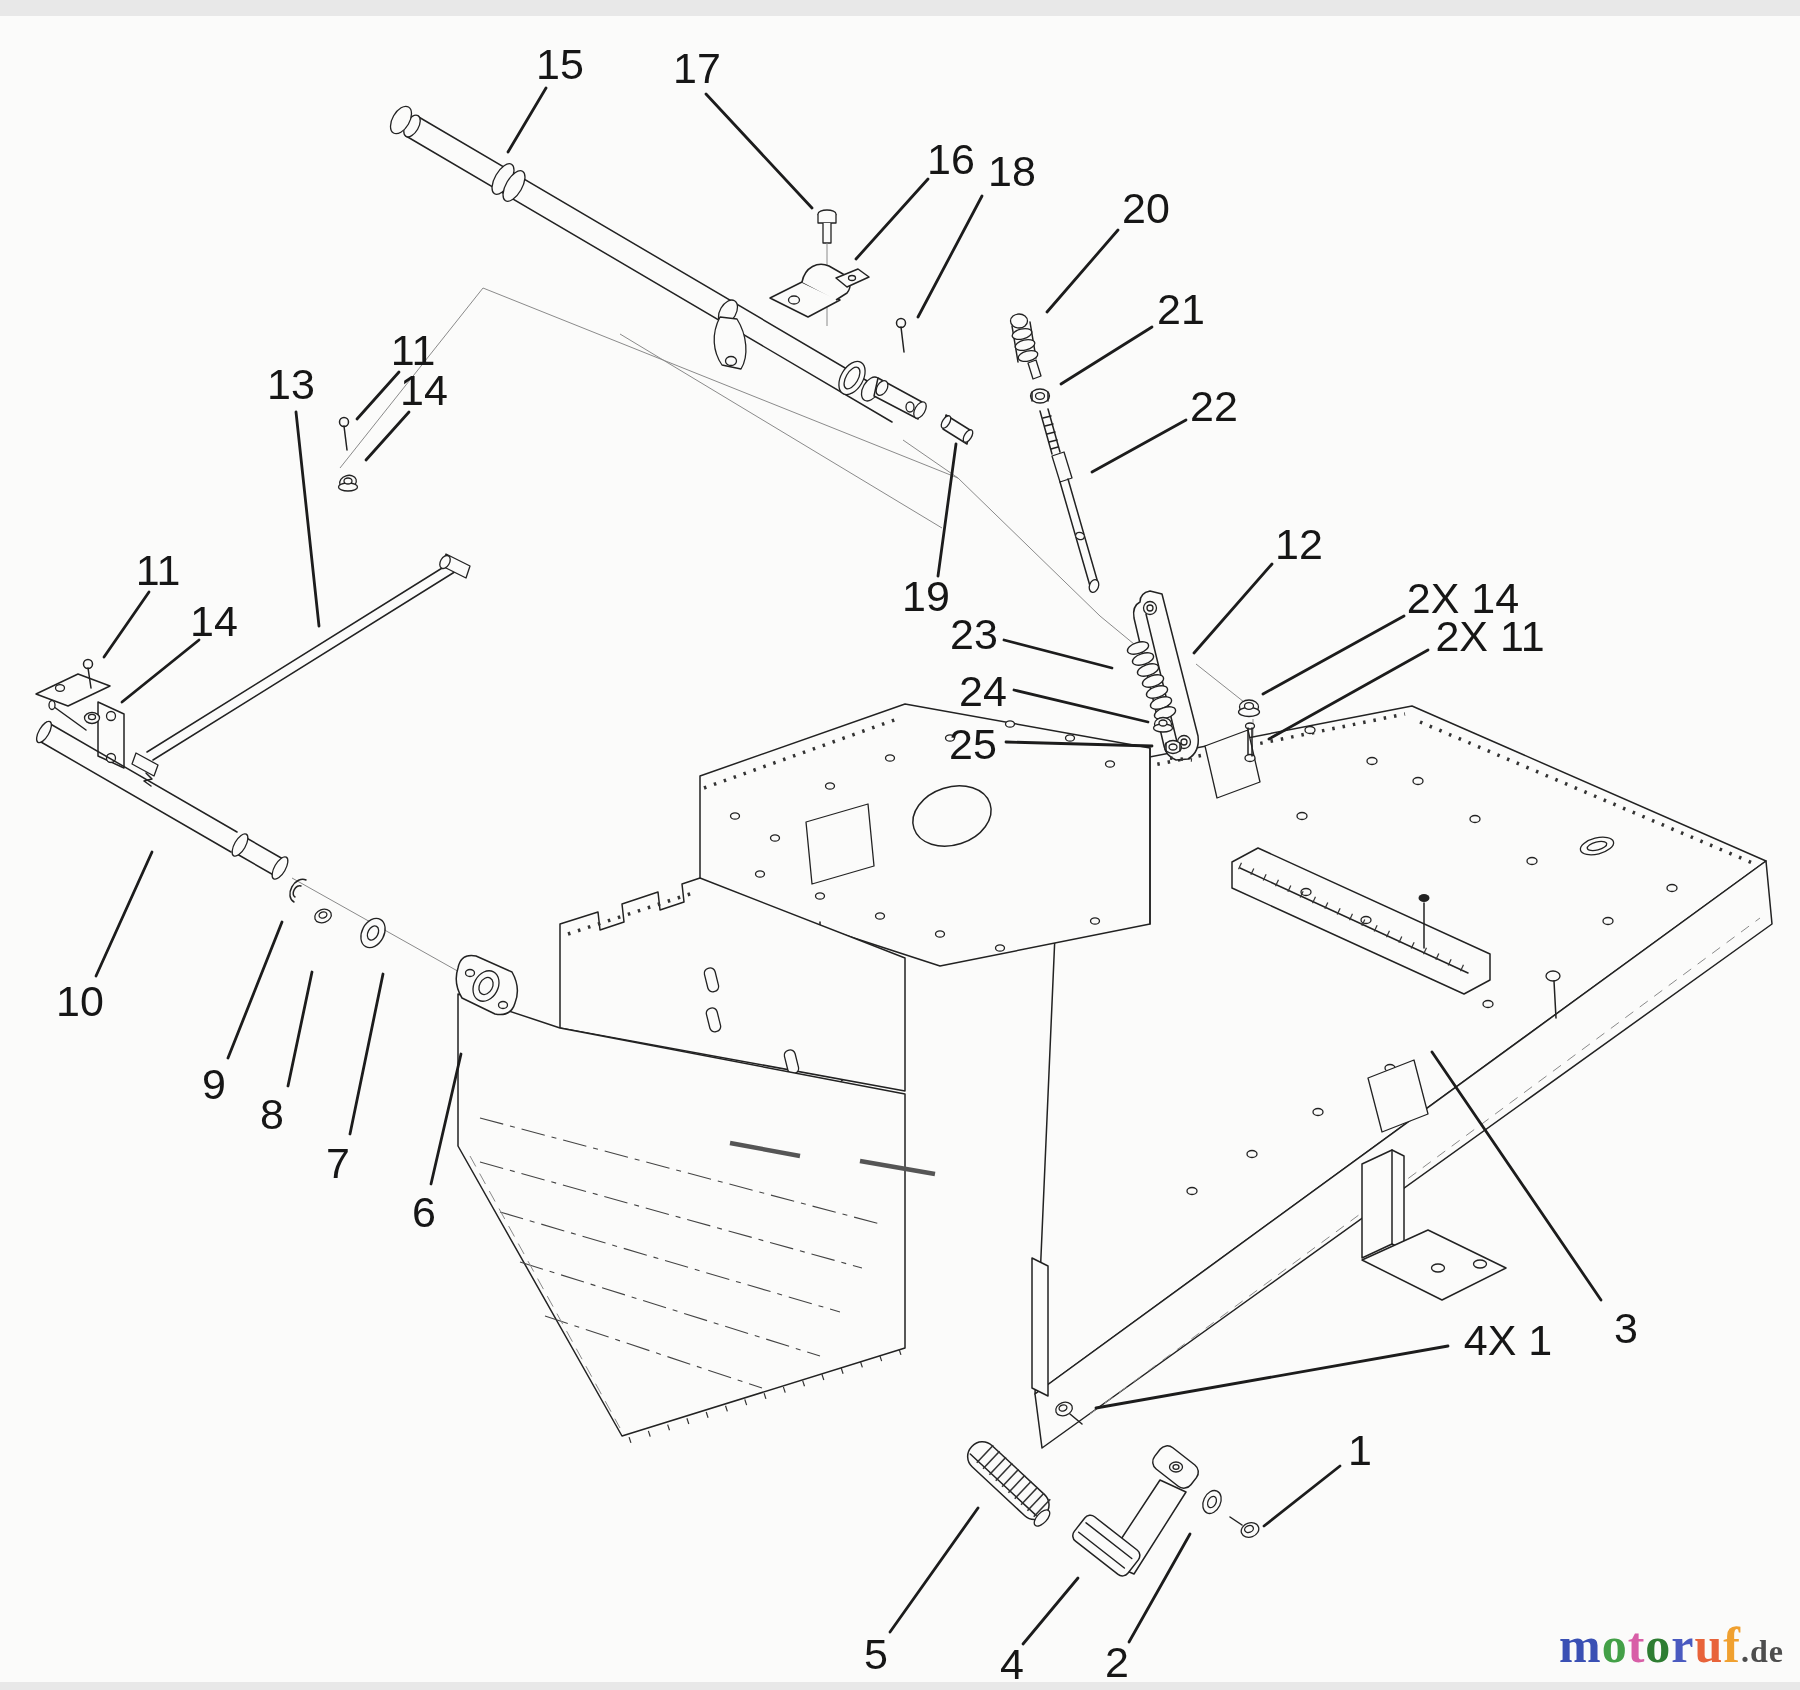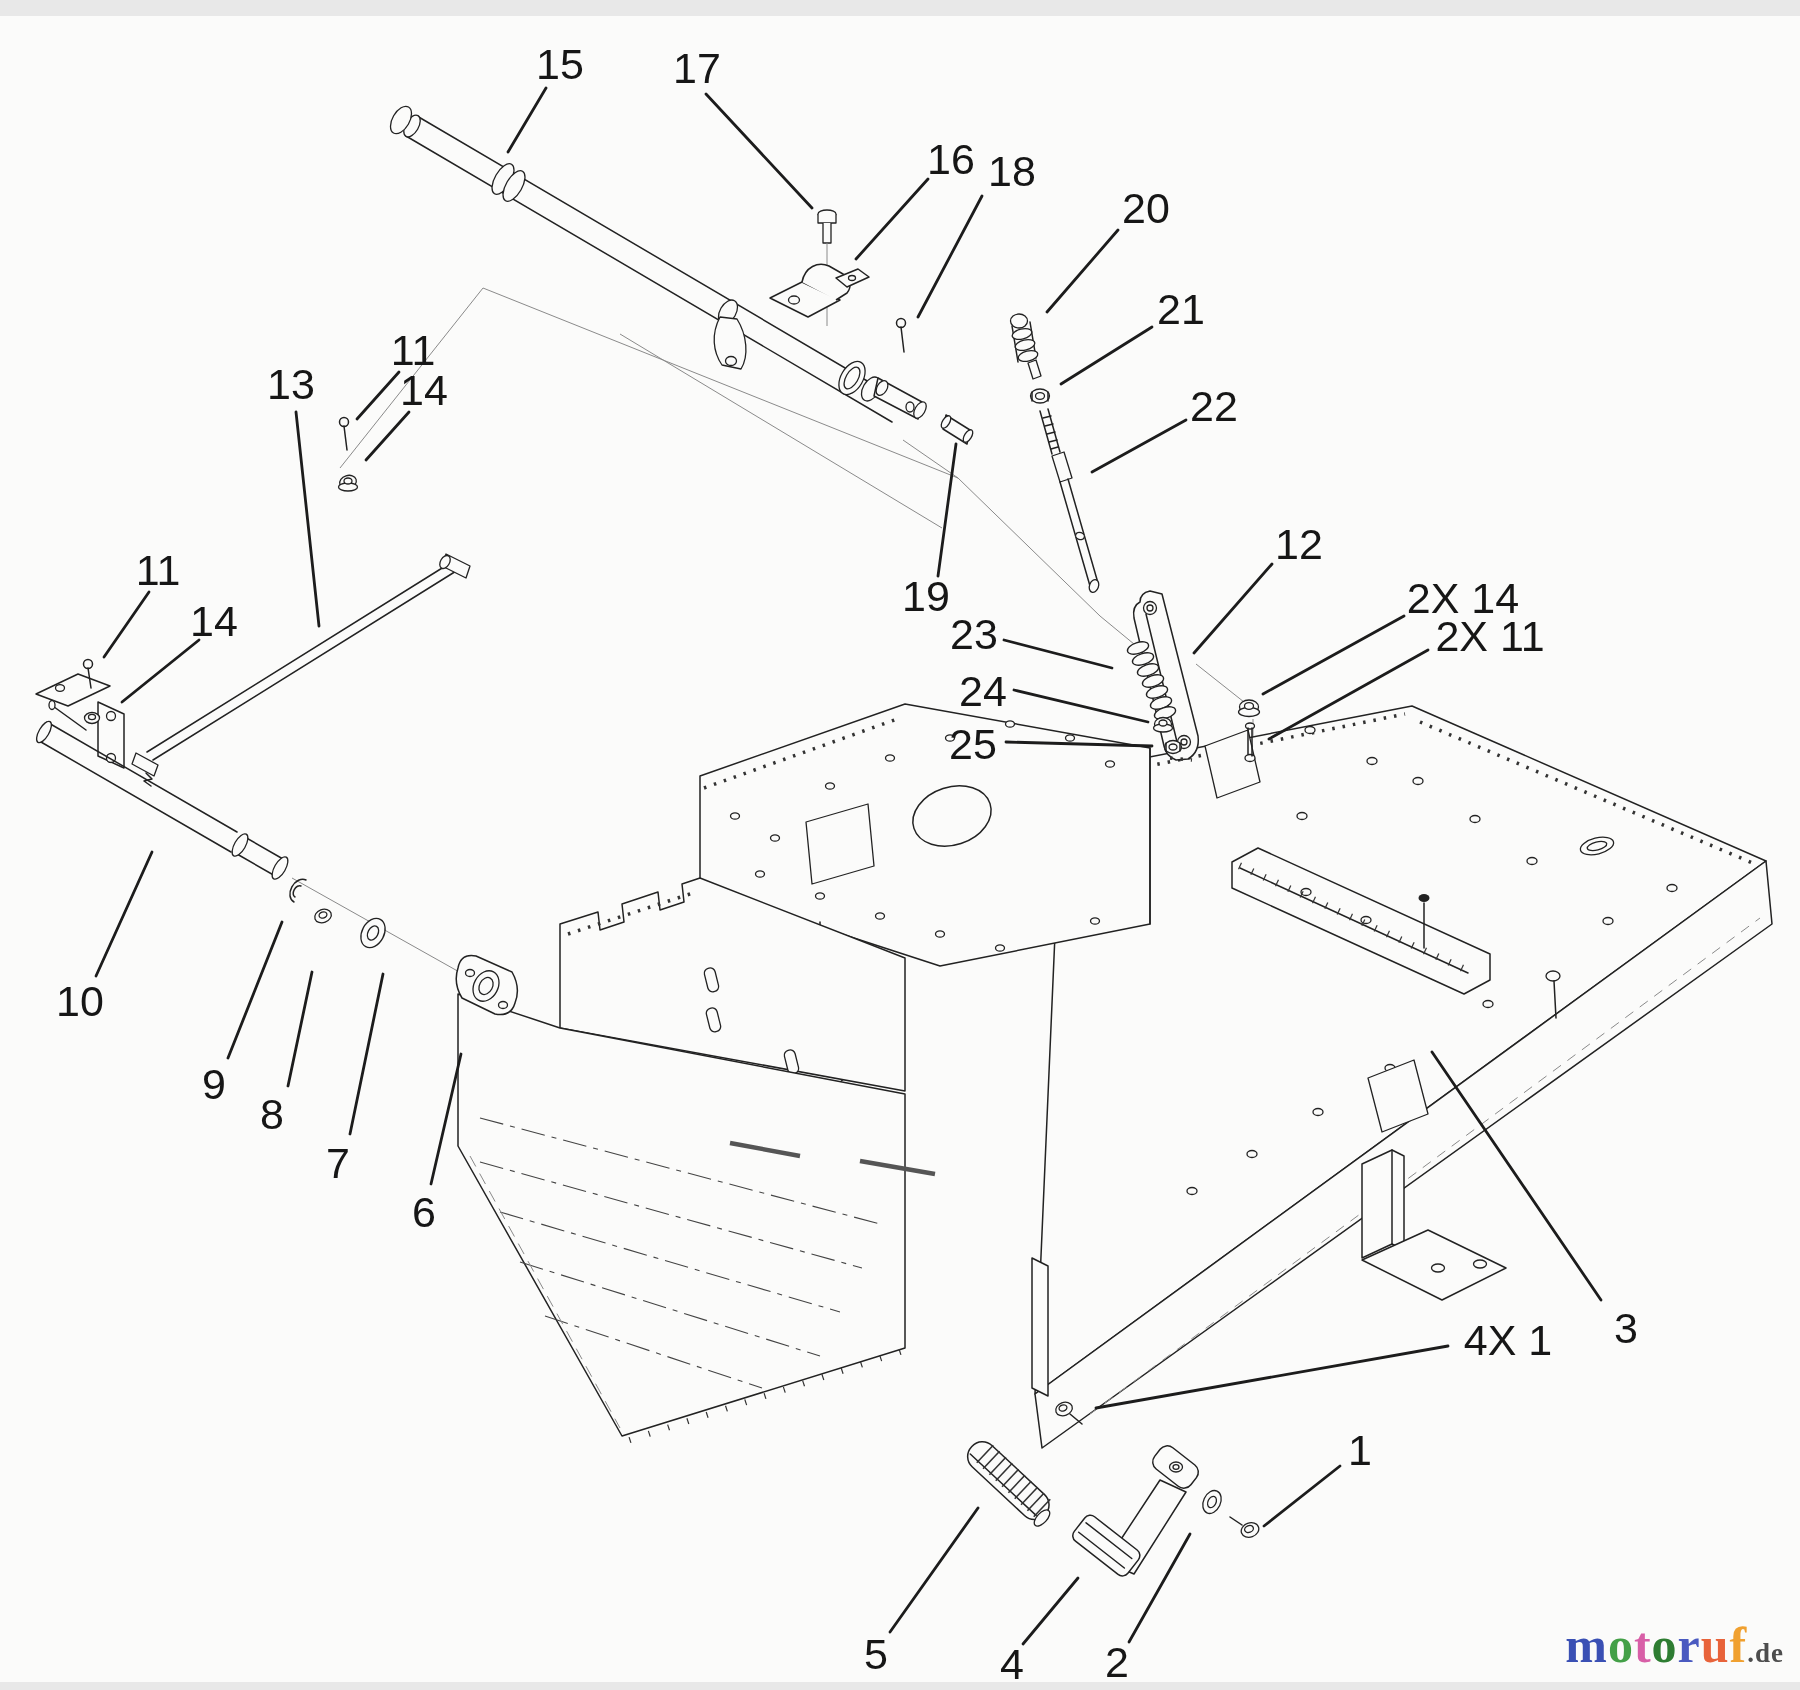--- a/index.html
+++ b/index.html
@@ -9,21 +9,21 @@
   .ln{fill:none;stroke:#222;stroke-width:1.5;stroke-linejoin:round;stroke-linecap:round;}
   .fw{fill:#fbfbfa;stroke:#222;stroke-width:1.5;stroke-linejoin:round;}
   .fw2{fill:#fbfbfa;stroke:#222;stroke-width:1.3;stroke-linejoin:round;}
   .thin{fill:none;stroke:#8a8a8a;stroke-width:1;}
   .dash{fill:none;stroke:#444;stroke-width:1.1;stroke-dasharray:24 7 5 7;}
   .hatchdash{fill:none;stroke:#333;stroke-width:3.5;stroke-dasharray:2.5 8;}
   .callout-text{font-family:"Liberation Sans",sans-serif;font-size:43px;fill:#161616;}
   .leader{stroke:#1c1c1c;stroke-width:2.8;fill:none;stroke-linecap:round;}
   .wm{position:absolute;right:16px;bottom:8px;font-family:"Liberation Serif",serif;
       font-weight:bold;font-size:50px;letter-spacing:1px;user-select:none;}
-  .wm .suffix{font-size:27px;font-weight:bold;}
+  .wm .suffix{font-size:32px;font-weight:bold;}
 </style>
 </head>
 <body>
 
 <div class="stage">
 <svg viewBox="0 0 1800 1690" width="1800" height="1690">
 
   <g>
     <path class="thin" d="M483,272 L958,462"></path>
     <path class="thin" d="M620,318 L942,512"></path>

